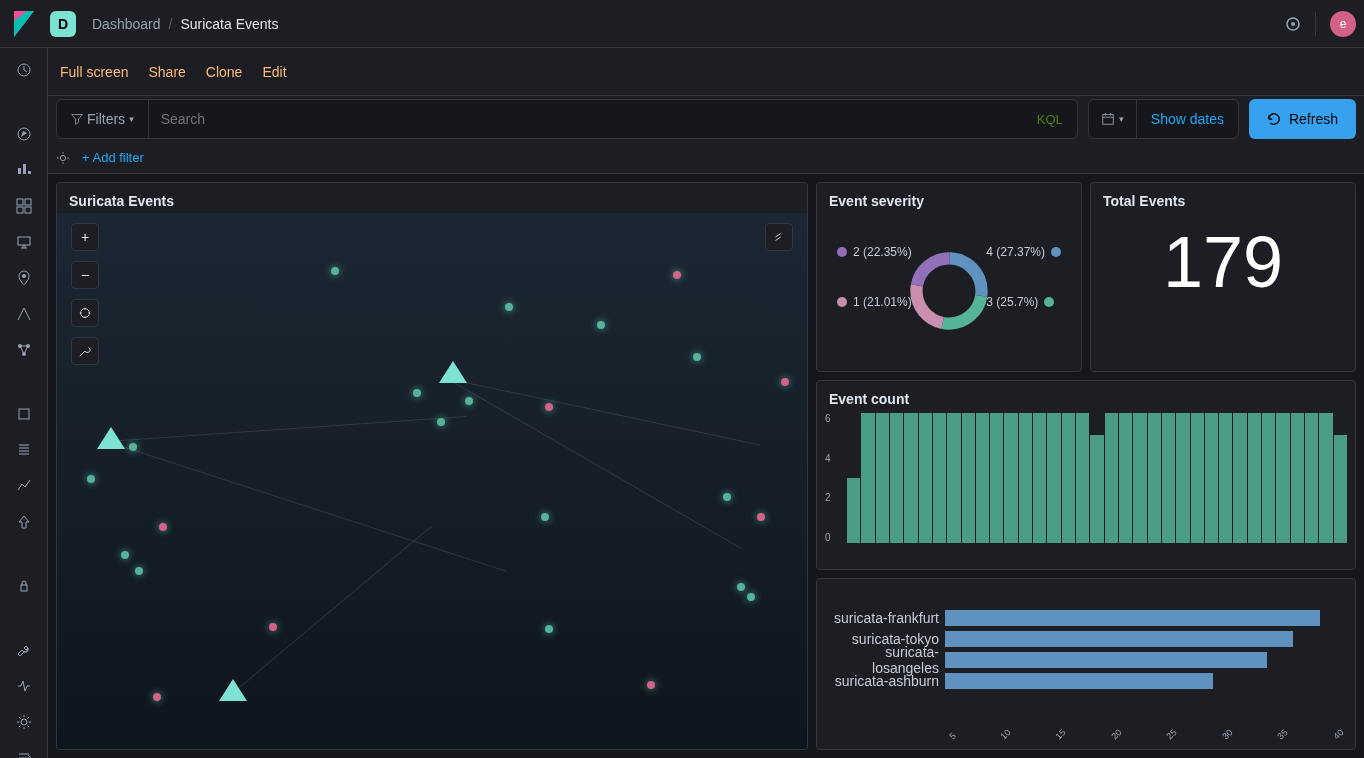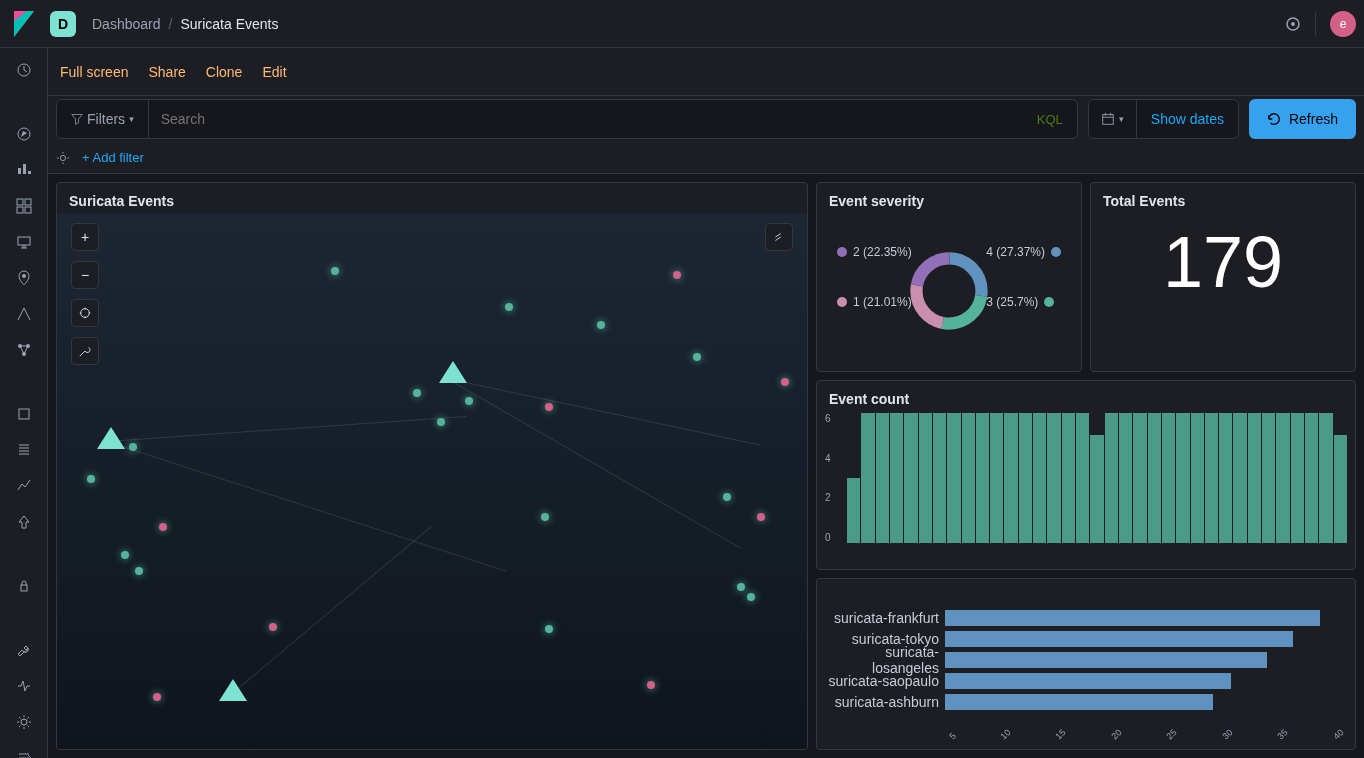--- a/index.html
+++ b/index.html
@@ -675,26 +675,20 @@
             <div class="hbar" style="width: 86.6667%;"></div>
           </div>
         </div>
         <div class="hbar-row">
           <div class="hbar-label">suricata-losangeles</div>
           <div class="hbar-track">
             <div class="hbar" style="width: 80%;"></div>
           </div>
         </div>
         <div class="hbar-row">
-          <div class="hbar-label">suricata-saopaulo</div>
-          <div class="hbar-track">
-            <div class="hbar" style="width: 71.1111%;"></div>
-          </div>
-        </div>
-        <div class="hbar-row">
           <div class="hbar-label">suricata-ashburn</div>
           <div class="hbar-track">
             <div class="hbar" style="width: 66.6667%;"></div>
           </div>
         </div>
       </div>
     <div class="hosts-x">
       <span>5</span>
       <span>10</span>
       <span>15</span>

